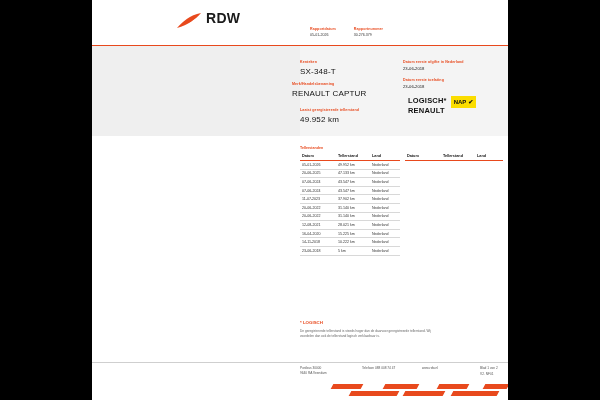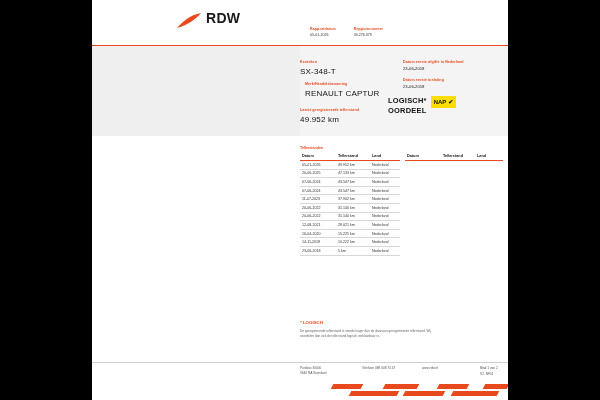--- a/index.html
+++ b/index.html
@@ -32,26 +32,26 @@
 
   
   .band{position:absolute;left:0;top:46px;width:416px;height:90px;background:#efefef;}
   .band-right{position:absolute;left:208px;top:46px;width:208px;height:90px;background:#f4f4f4;}
 
   .blk-label{font-size:3.6px;color:#e8491d;font-weight:bold;letter-spacing:.1px;}
   .med{font-size:8px;color:#111;letter-spacing:.2px;}
   .val-sm{font-size:4.2px;color:#222;margin-top:2px;}
 
   .b-kenteken{position:absolute;left:208px;top:60px;}
-  .b-merk{position:absolute;left:213px;top:82px;}
+  .b-merk{position:absolute;left:200px;top:82px;}
   .b-km{position:absolute;left:208px;top:108px;}
 
   .r-1{position:absolute;left:311px;top:60px;width:100px;}
   .r-2{position:absolute;left:311px;top:78px;width:100px;}
-  .logisch-wrap{position:absolute;left:296px;top:96px;display:flex;align-items:flex-start;gap:4px;}
+  .logisch-wrap{position:absolute;left:316px;top:96px;display:flex;align-items:flex-start;gap:4px;}
   .logisch{font-size:7.5px;font-weight:bold;color:#111;line-height:10px;letter-spacing:.2px;}
   .nap{
     background:#fbdd00;color:#111;font-size:6px;font-weight:bold;
     padding:2px 3px;line-height:8px;display:inline-flex;align-items:center;gap:2px;
   }
   .nap .chk{color:#111;font-size:6px;}
 
   
   .tbl-title{position:absolute;left:208px;top:146px;font-size:3.6px;color:#e8491d;font-weight:bold;}
   table{border-collapse:collapse;}
@@ -136,21 +136,21 @@
   </div>
 
   <div class="r-2">
     <div class="blk-label">Datum eerste toelating</div>
     <div class="val-sm">23-06-2018</div>
   </div>
 
   <div class="logisch-wrap">
     <div class="logisch">
       <div>LOGISCH*</div>
-      <div>OORDEEL</div>
+      <div>RENAULT</div>
     </div>
     <div class="nap">
       <span>NAP</span>
       <span class="chk">✔</span>
     </div>
   </div>
 
   <div class="tbl-title">Tellerstanden</div>
 
   <table class="t-left">

